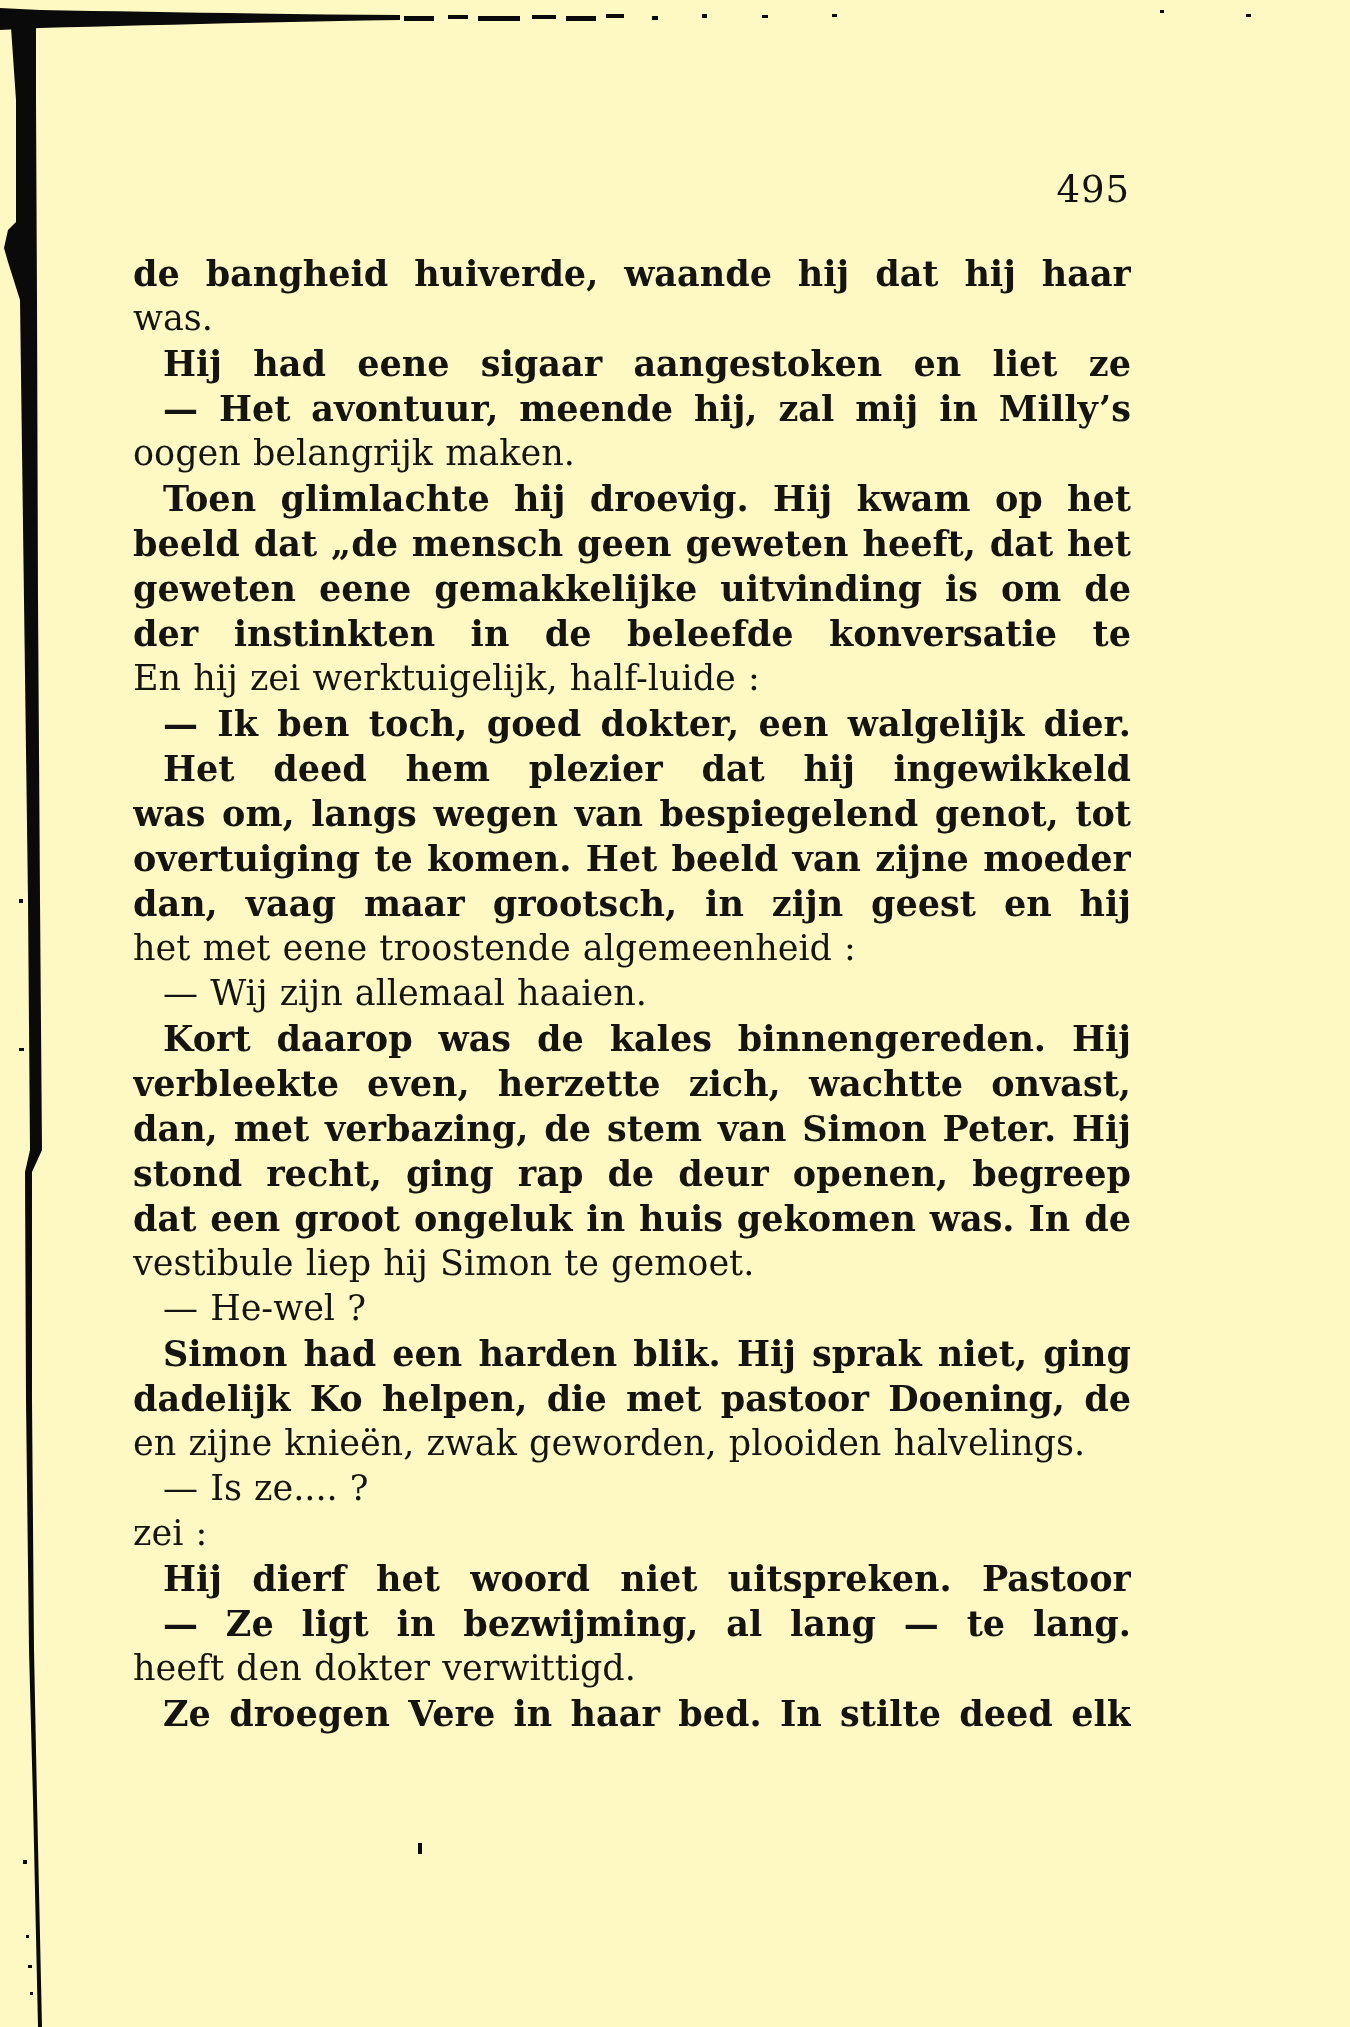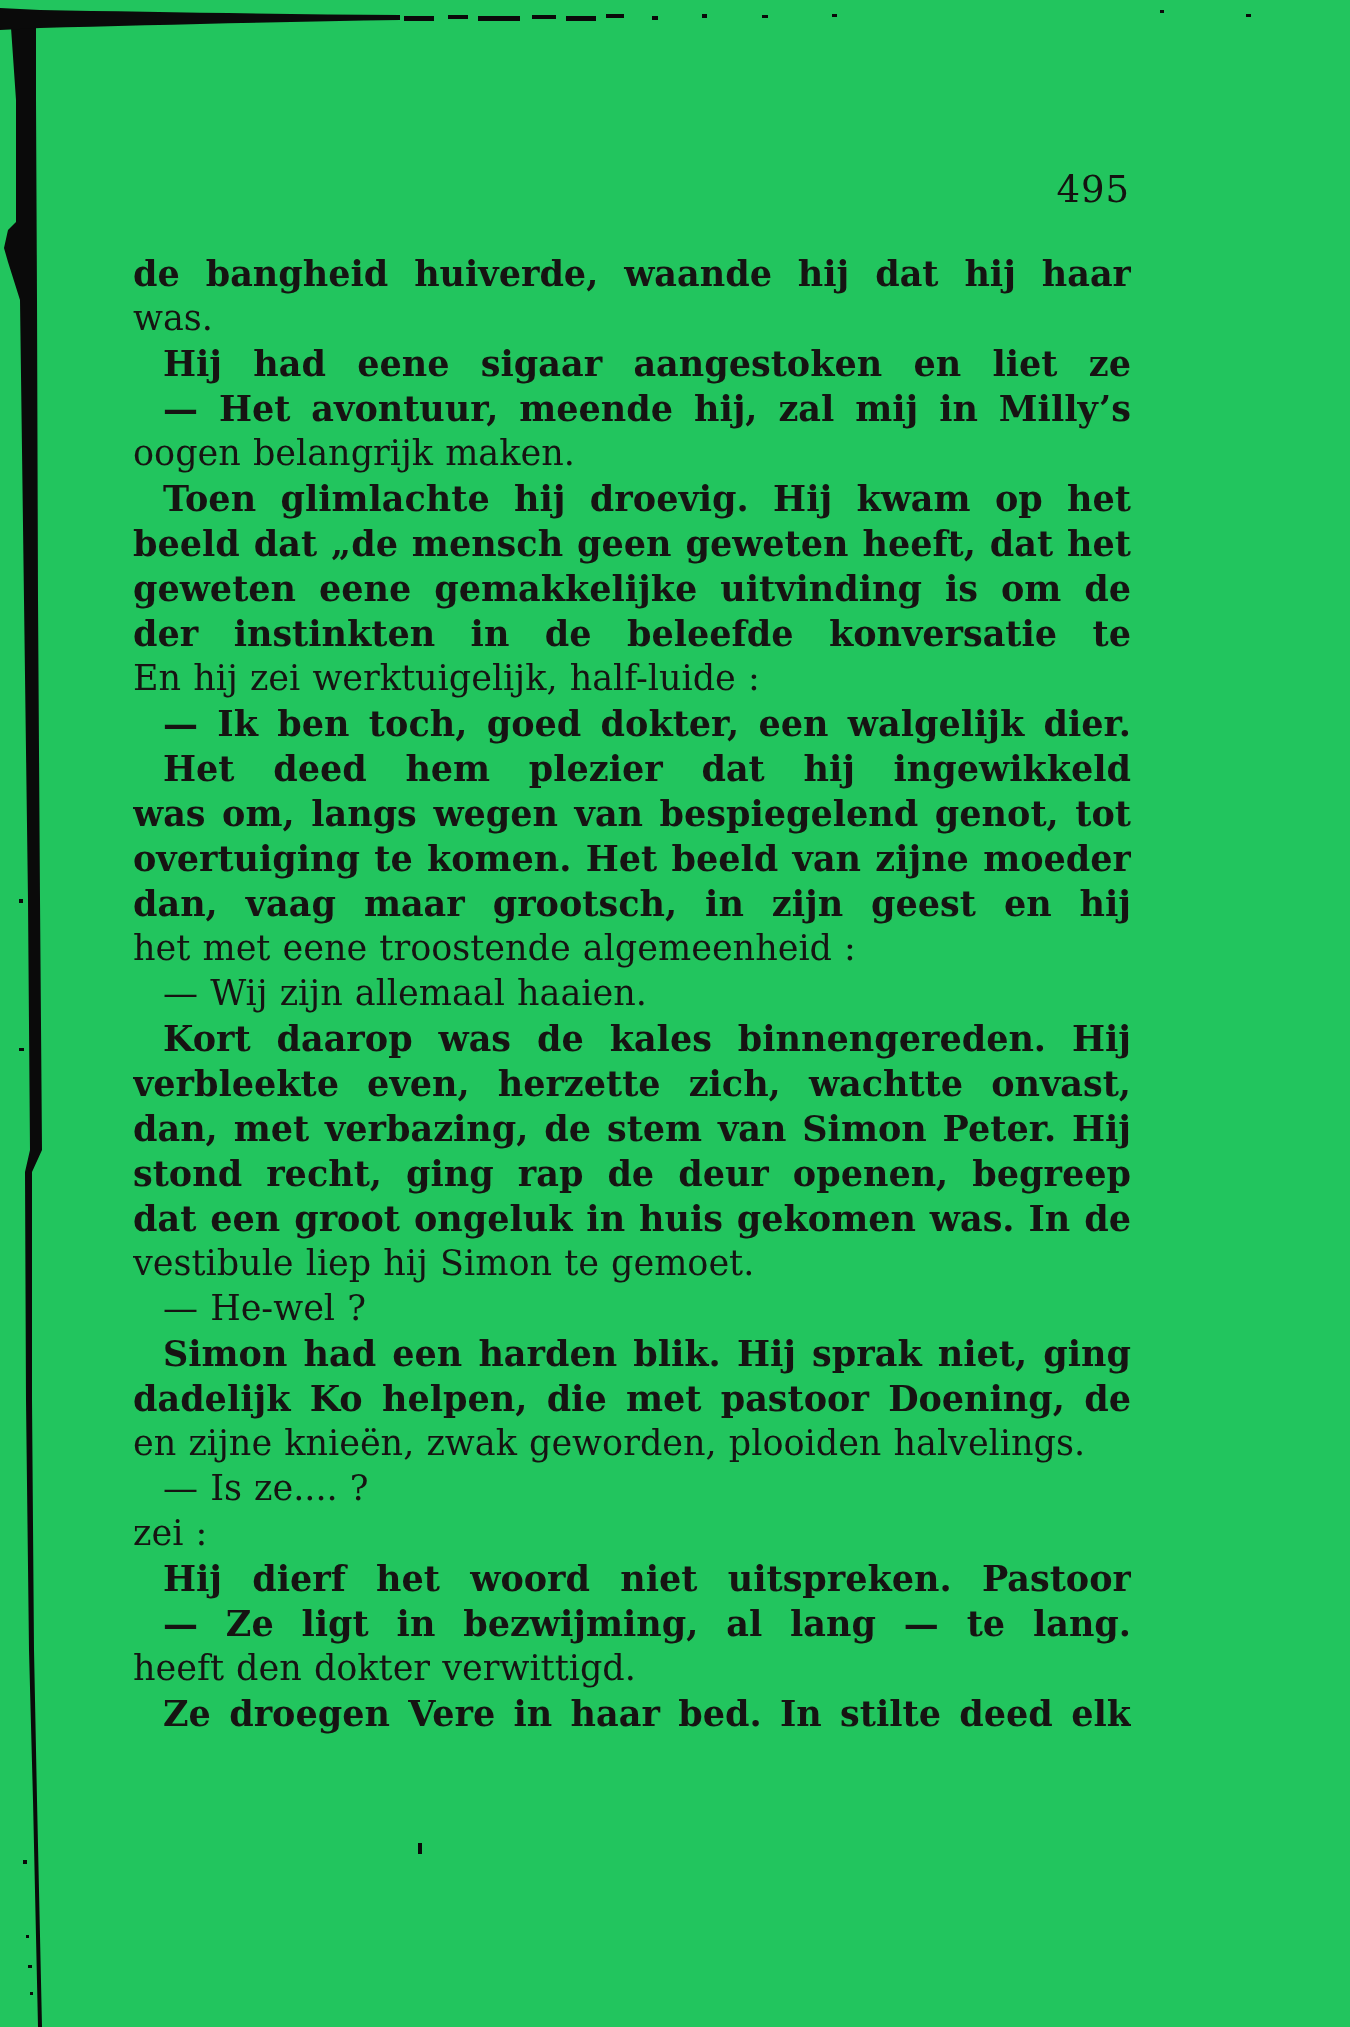--- a/index.html
+++ b/index.html
@@ -5,21 +5,21 @@
   html,body{margin:0;padding:0;}
   body{
     width:1350px;height:2027px;
     background:#ffffff;
     position:relative;
     overflow:hidden;
     font-family:"DejaVu Serif", serif;
   }
   .scan-page{
     position:absolute;inset:0;
-    background:#22c55e;
+    background:#fef9c3;
     padding-left:46px;
   }
   .artifact-svg{
     position:absolute;left:0;top:0;
     pointer-events:none;
   }
   .page-number{
     position:absolute;
     top:168px;
     right:220px;

